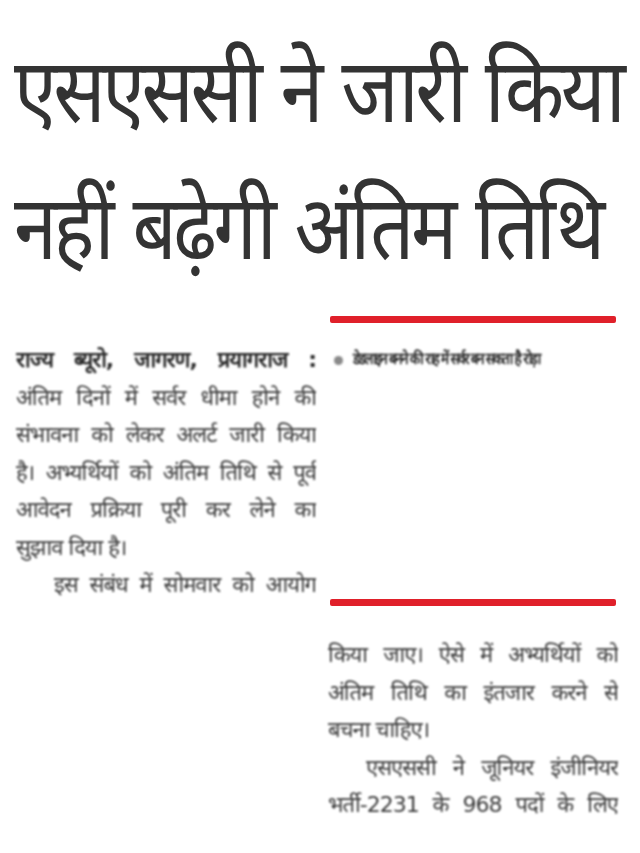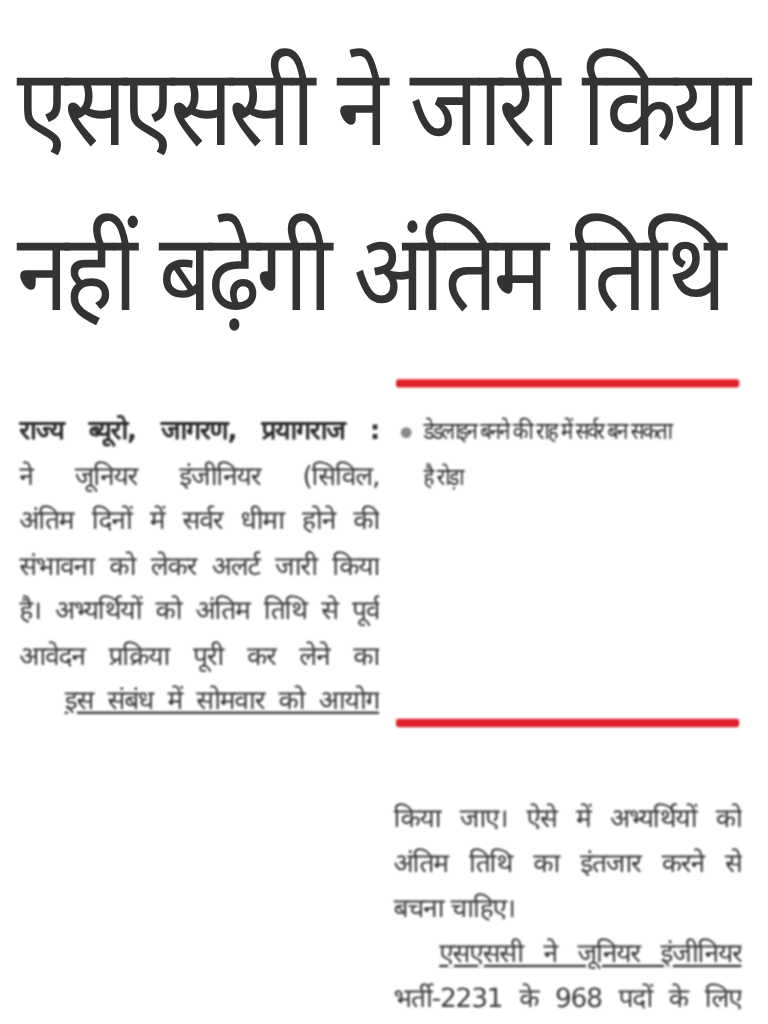--- a/index.html
+++ b/index.html
@@ -58,46 +58,45 @@
     }
     .col-left p.last, .col-right p.last {
       text-align-last: left;
     }
     .dateline {
       font-weight: bold;
       color: #2a2a2a;
     }
     .indent {
       padding-left: 38px;
-      text-decoration: underline;
     }
     .col-right {
       left: 328px;
-      top: 648px;
+      top: 620px;
       width: 290px;
     }
     .red-rule {
       position: absolute;
       left: 330px;
       width: 286px;
       height: 7px;
       background: #e0202a;
       filter: blur(0.7px);
       border-radius: 2px;
     }
     .rule-top { top: 316px; }
     .rule-bottom { top: 599px; }
     .highlights {
       position: absolute;
       left: 334px;
       top: 340px;
       width: 290px;
-      font-size: 20px;
+      font-size: 16px;
       line-height: 38px;
-      font-weight: normal;
+      font-weight: bold;
       color: #2a2a2a;
       filter: blur(0.9px);
       letter-spacing: -2px;
     }
     .highlight-item {
       display: flex;
       align-items: flex-start;
       margin-bottom: 30px;
     }
     .bullet {
@@ -119,25 +118,25 @@
 </head>
 <body>
 
 <h1 class="headline">
   <span class="hl-line">एसएससी ने जारी किया अलर्ट</span>
   <span class="hl-line">नहीं बढ़ेगी अंतिम तिथि</span>
 </h1>
 
 <div class="col col-left">
   <p class="dateline">राज्य ब्यूरो, जागरण, प्रयागराज :</p>
-  <p>ने जूनियर इंजीनियर (सिविल,</p>
   <p>अंतिम दिनों में सर्वर धीमा होने की</p>
   <p>संभावना को लेकर अलर्ट जारी किया</p>
   <p>है। अभ्यर्थियों को अंतिम तिथि से पूर्व</p>
   <p>आवेदन प्रक्रिया पूरी कर लेने का</p>
+  <p class="last">सुझाव दिया है।</p>
   <p class="indent">इस संबंध में सोमवार को आयोग</p>
 </div>
 
 <div class="red-rule rule-top"></div>
 
 <div class="highlights">
   <div class="highlight-item">
     <span class="bullet"></span>
     <span class="hl-text">डेडलाइन बनने की राह में सर्वर बन सकता है रोड़ा</span>
   </div>

